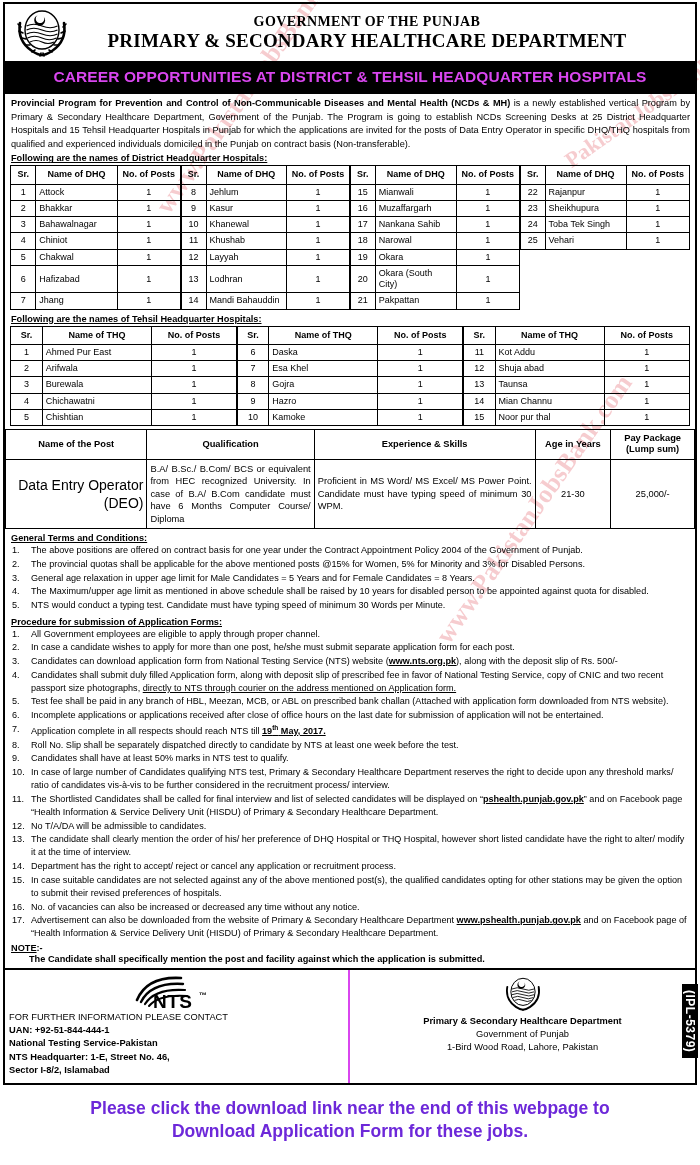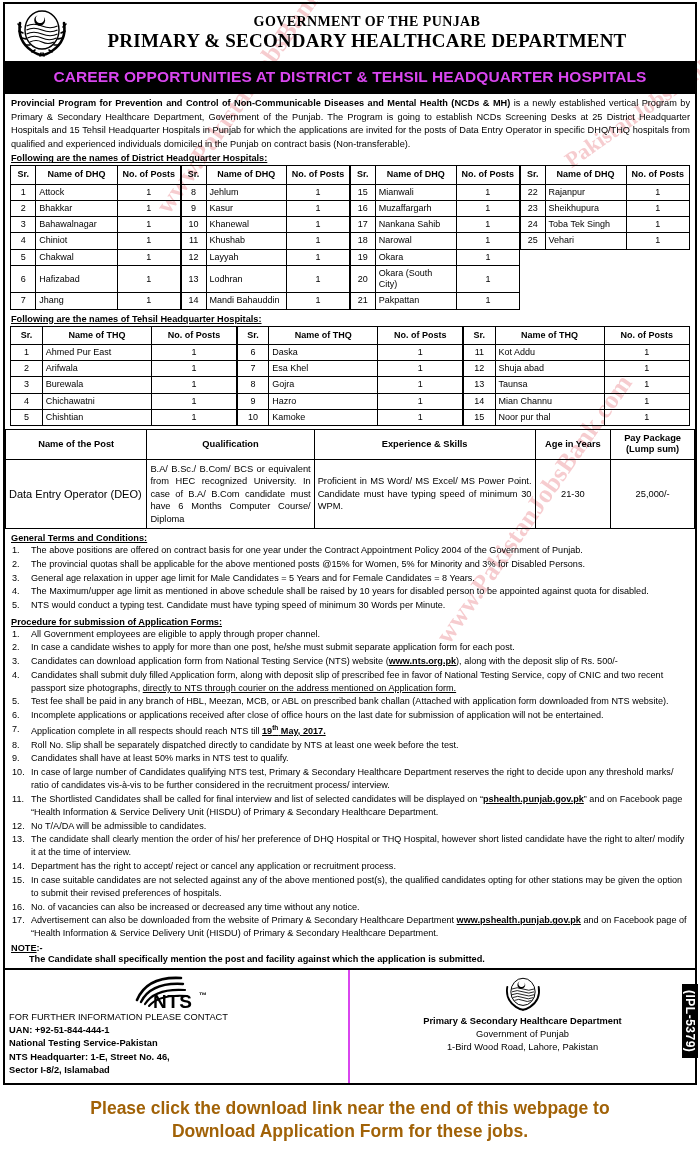--- a/index.html
+++ b/index.html
@@ -132,21 +132,21 @@
     border-collapse: collapse;
     width: 100%;
     font-size: 9px;
   }
   table.post th, table.post td {
     border: 1px solid #000;
     padding: 3px 3px;
     vertical-align: middle;
   }
   table.post th { font-weight: bold; text-align: center; font-size: 9.3px; line-height: 1.2; }
-  td.post-name { text-align: left; font-size: 11px; line-height: 1.3; }
+  td.post-name { text-align: right; font-size: 14px; line-height: 1.3; }
   td.post-qual, td.post-exp { text-align: justify; font-size: 9.3px; line-height: 1.35; }
   td.post-age, td.post-pay { text-align: center; font-size: 9.3px; }
 
   
   .sect {
     padding: 2px 6px 0 6px;
   }
   .sect-title {
     font-size: 9.2px;
     font-weight: bold;
@@ -218,21 +218,21 @@
     letter-spacing: 0.5px;
     padding: 6px 2px;
     writing-mode: vertical-rl;
     text-orientation: mixed;
     line-height: 1;
   }
 
   
   .notice {
     text-align: center;
-    color: #a16207;
+    color: #6d28d9;
     font-size: 17.5px;
     font-weight: bold;
     line-height: 1.3;
     padding: 12px 10px 14px 10px;
     background: #fff;
   }
 </style>
 </head>
 <body>
 

